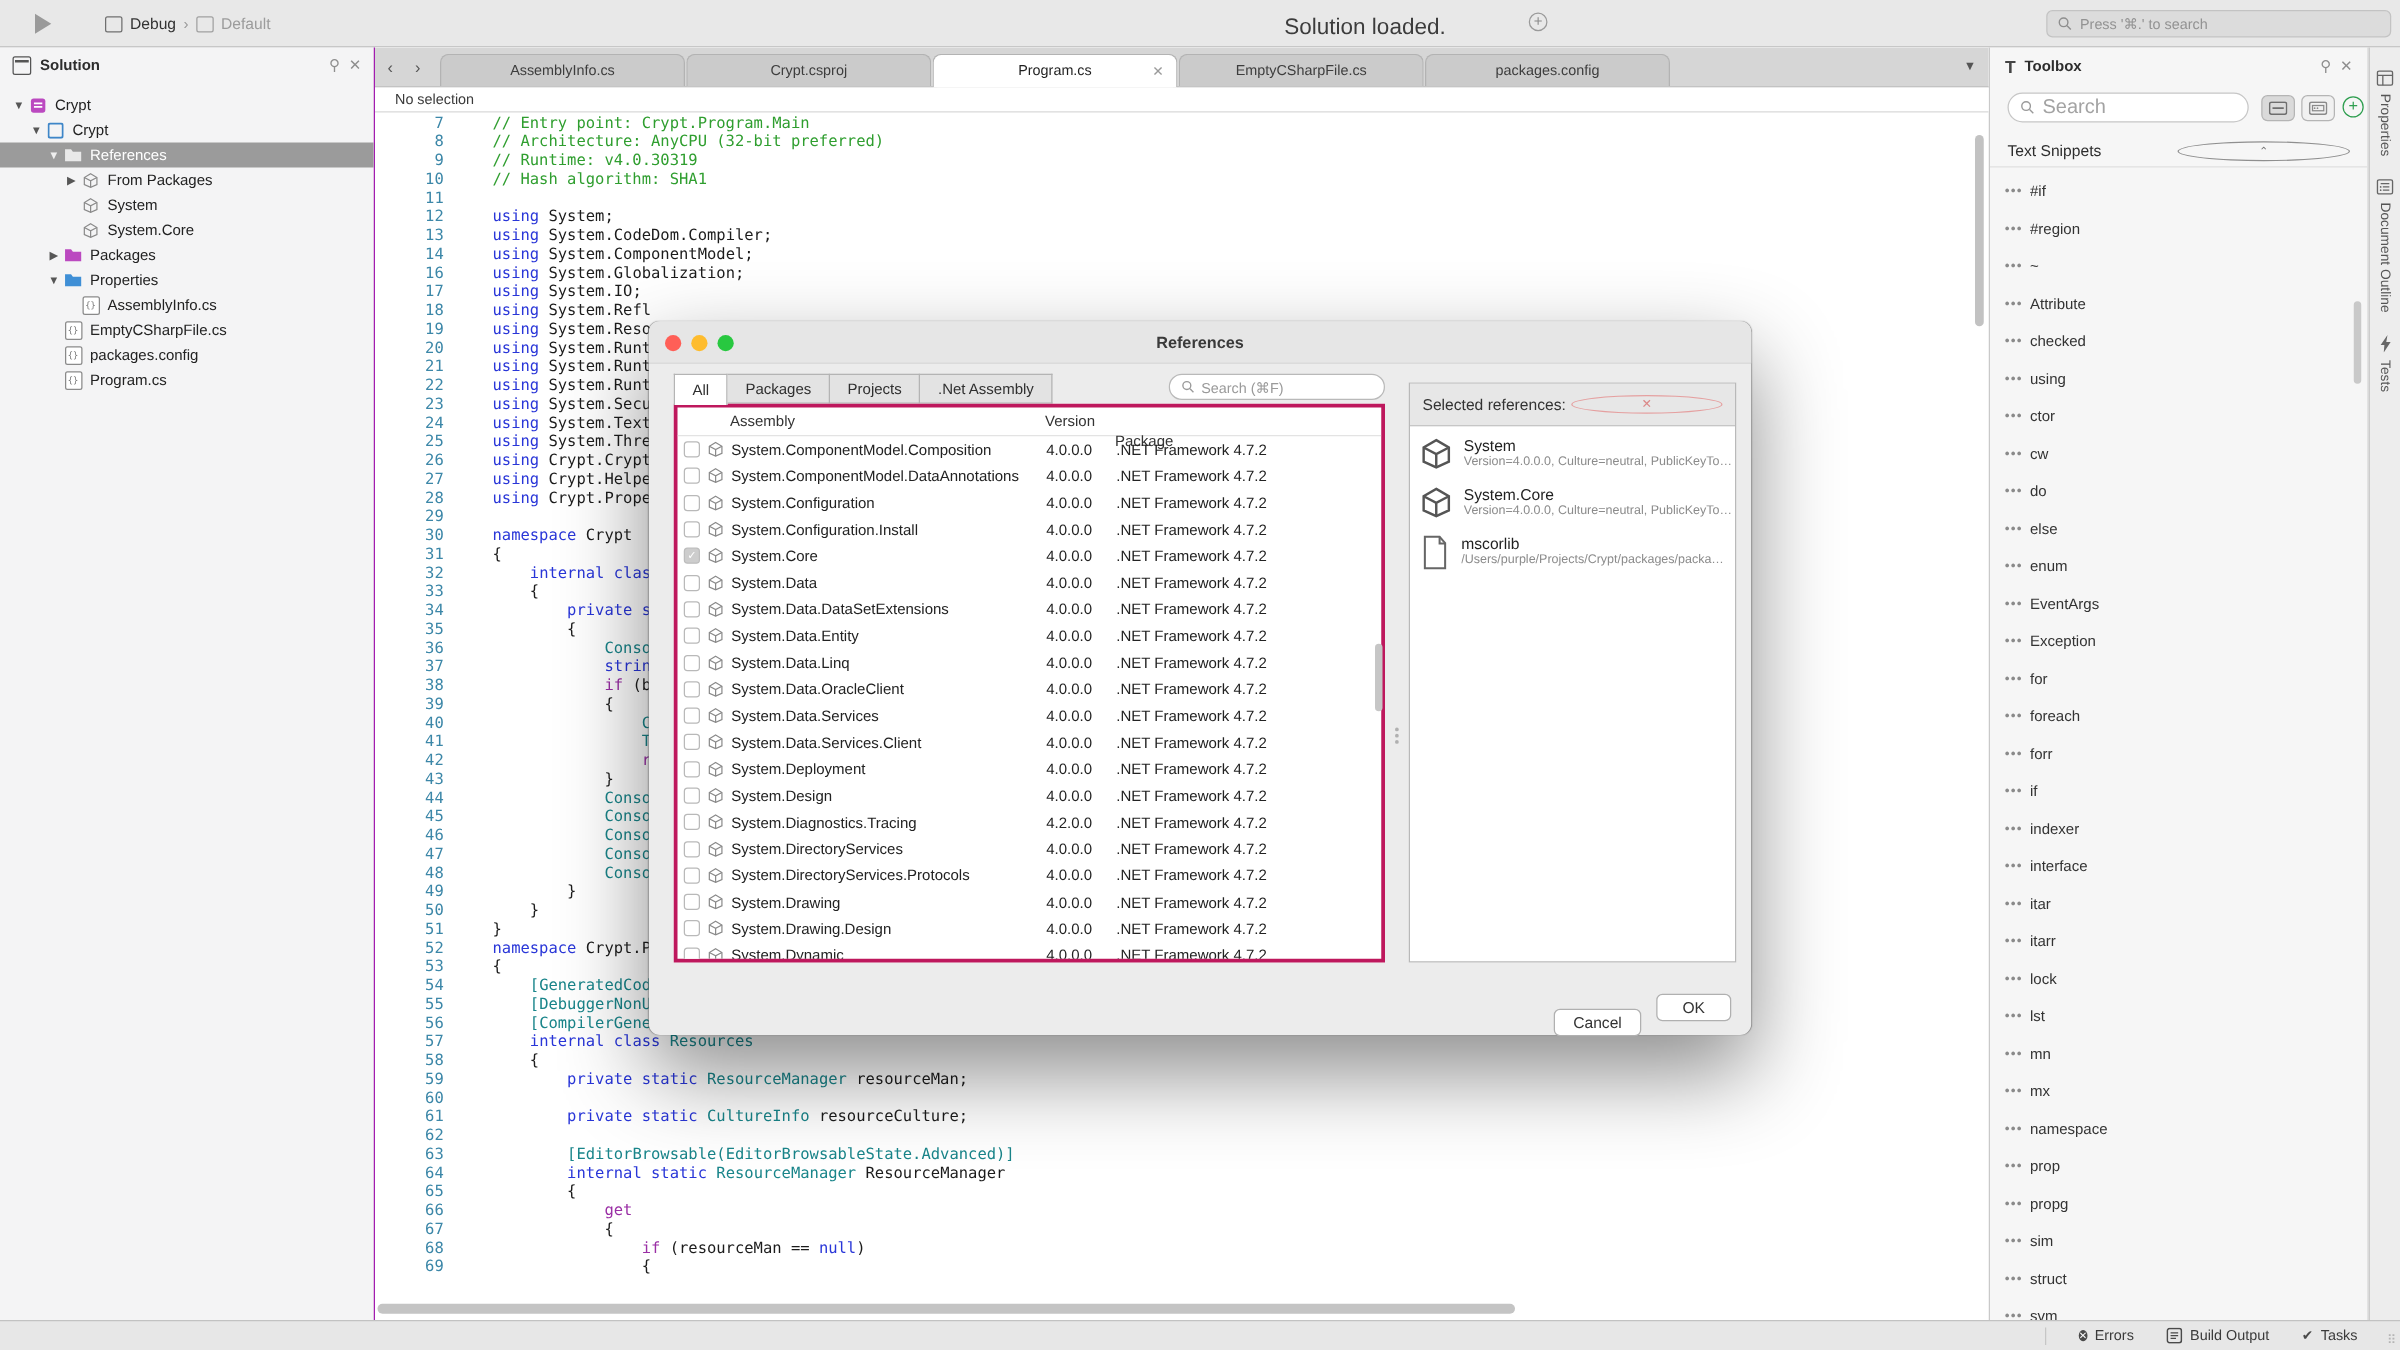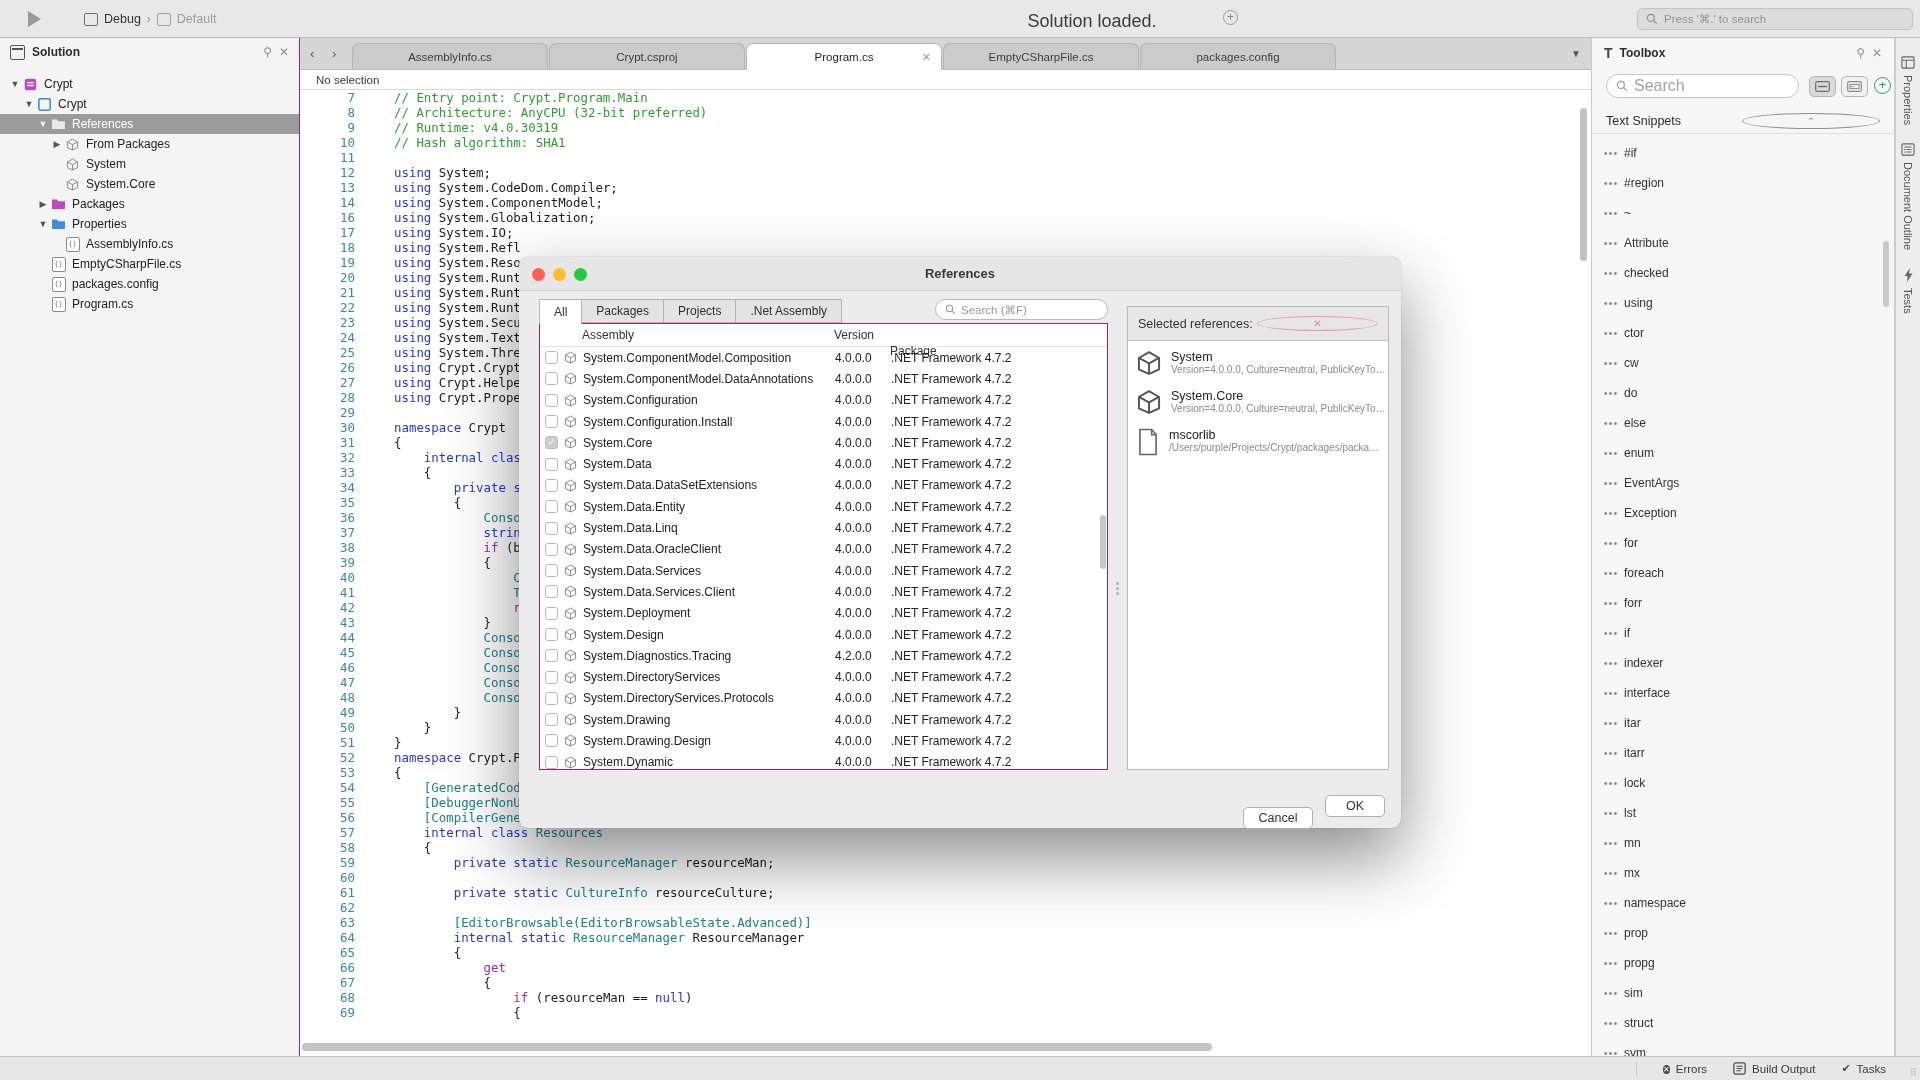--- a/index.html
+++ b/index.html
@@ -61,21 +61,21 @@
   .tl{top:11px;width:13px;height:13px;border-radius:50%;}
   #tl-red{left:13px;background:#ff5f57;}
   #tl-yellow{left:34px;background:#febc2e;}
   #tl-green{left:55px;background:#28c840;}
   #dlg-title{top:9px;left:0;width:100%;text-align:center;font-size:13px;font-weight:bold;color:#3a3a3a;}
   #dlg-tabs{left:20px;top:42px;height:25px;display:flex;}
   .dtab{height:24px;padding:0 14px;background:#e3e3e3;border:1px solid #b4b4b4;border-left:none;box-sizing:border-box;display:flex;align-items:center;font-size:12px;color:#2f2f2f;}
   .dtab:first-child{border-left:1px solid #b4b4b4;}
   .dtab.active{background:#fff;height:25px;border-bottom:none;z-index:3;position:relative;}
   #dlg-search{left:416px;top:42px;width:173px;height:21px;background:#fff;border:1px solid #b9b9b9;border-radius:11px;box-sizing:border-box;display:flex;align-items:center;gap:5px;padding:0 9px;color:#9a9a9a;font-size:11.5px;}
-  #asm-frame{left:20px;top:66px;width:569px;height:447px;background:#fff;border:1px solid #be185d;box-sizing:border-box;overflow:hidden;}
+  #asm-frame{left:20px;top:66px;width:569px;height:447px;background:#fff;border:3px solid #be185d;box-sizing:border-box;overflow:hidden;}
   #asm-head{display:flex;height:22px;align-items:center;border-bottom:1px solid #e3e3e3;font-size:12px;color:#333;}
   .h-blank{flex:0 0 42px;}
   .h-name{flex:0 0 252px;}
   .h-ver{flex:0 0 56px;}
   .h-pkg{flex:1;margin-top:32px;}
   .arow{display:flex;height:21.3px;align-items:center;font-size:12px;color:#222;}
   .acheck{flex:none;width:13px;height:13px;border:1px solid #b9b9b9;border-radius:3px;margin:0 6px 0 5px;box-sizing:border-box;background:#fff;font-size:9px;line-height:11px;text-align:center;color:#fff;}
   .acheck.on{background:#cdcdcd;border-color:#bdbdbd;}
   .acube{flex:none;width:13px;margin-right:6px;}
   .aname{flex:0 0 252px;overflow:hidden;white-space:nowrap;}

